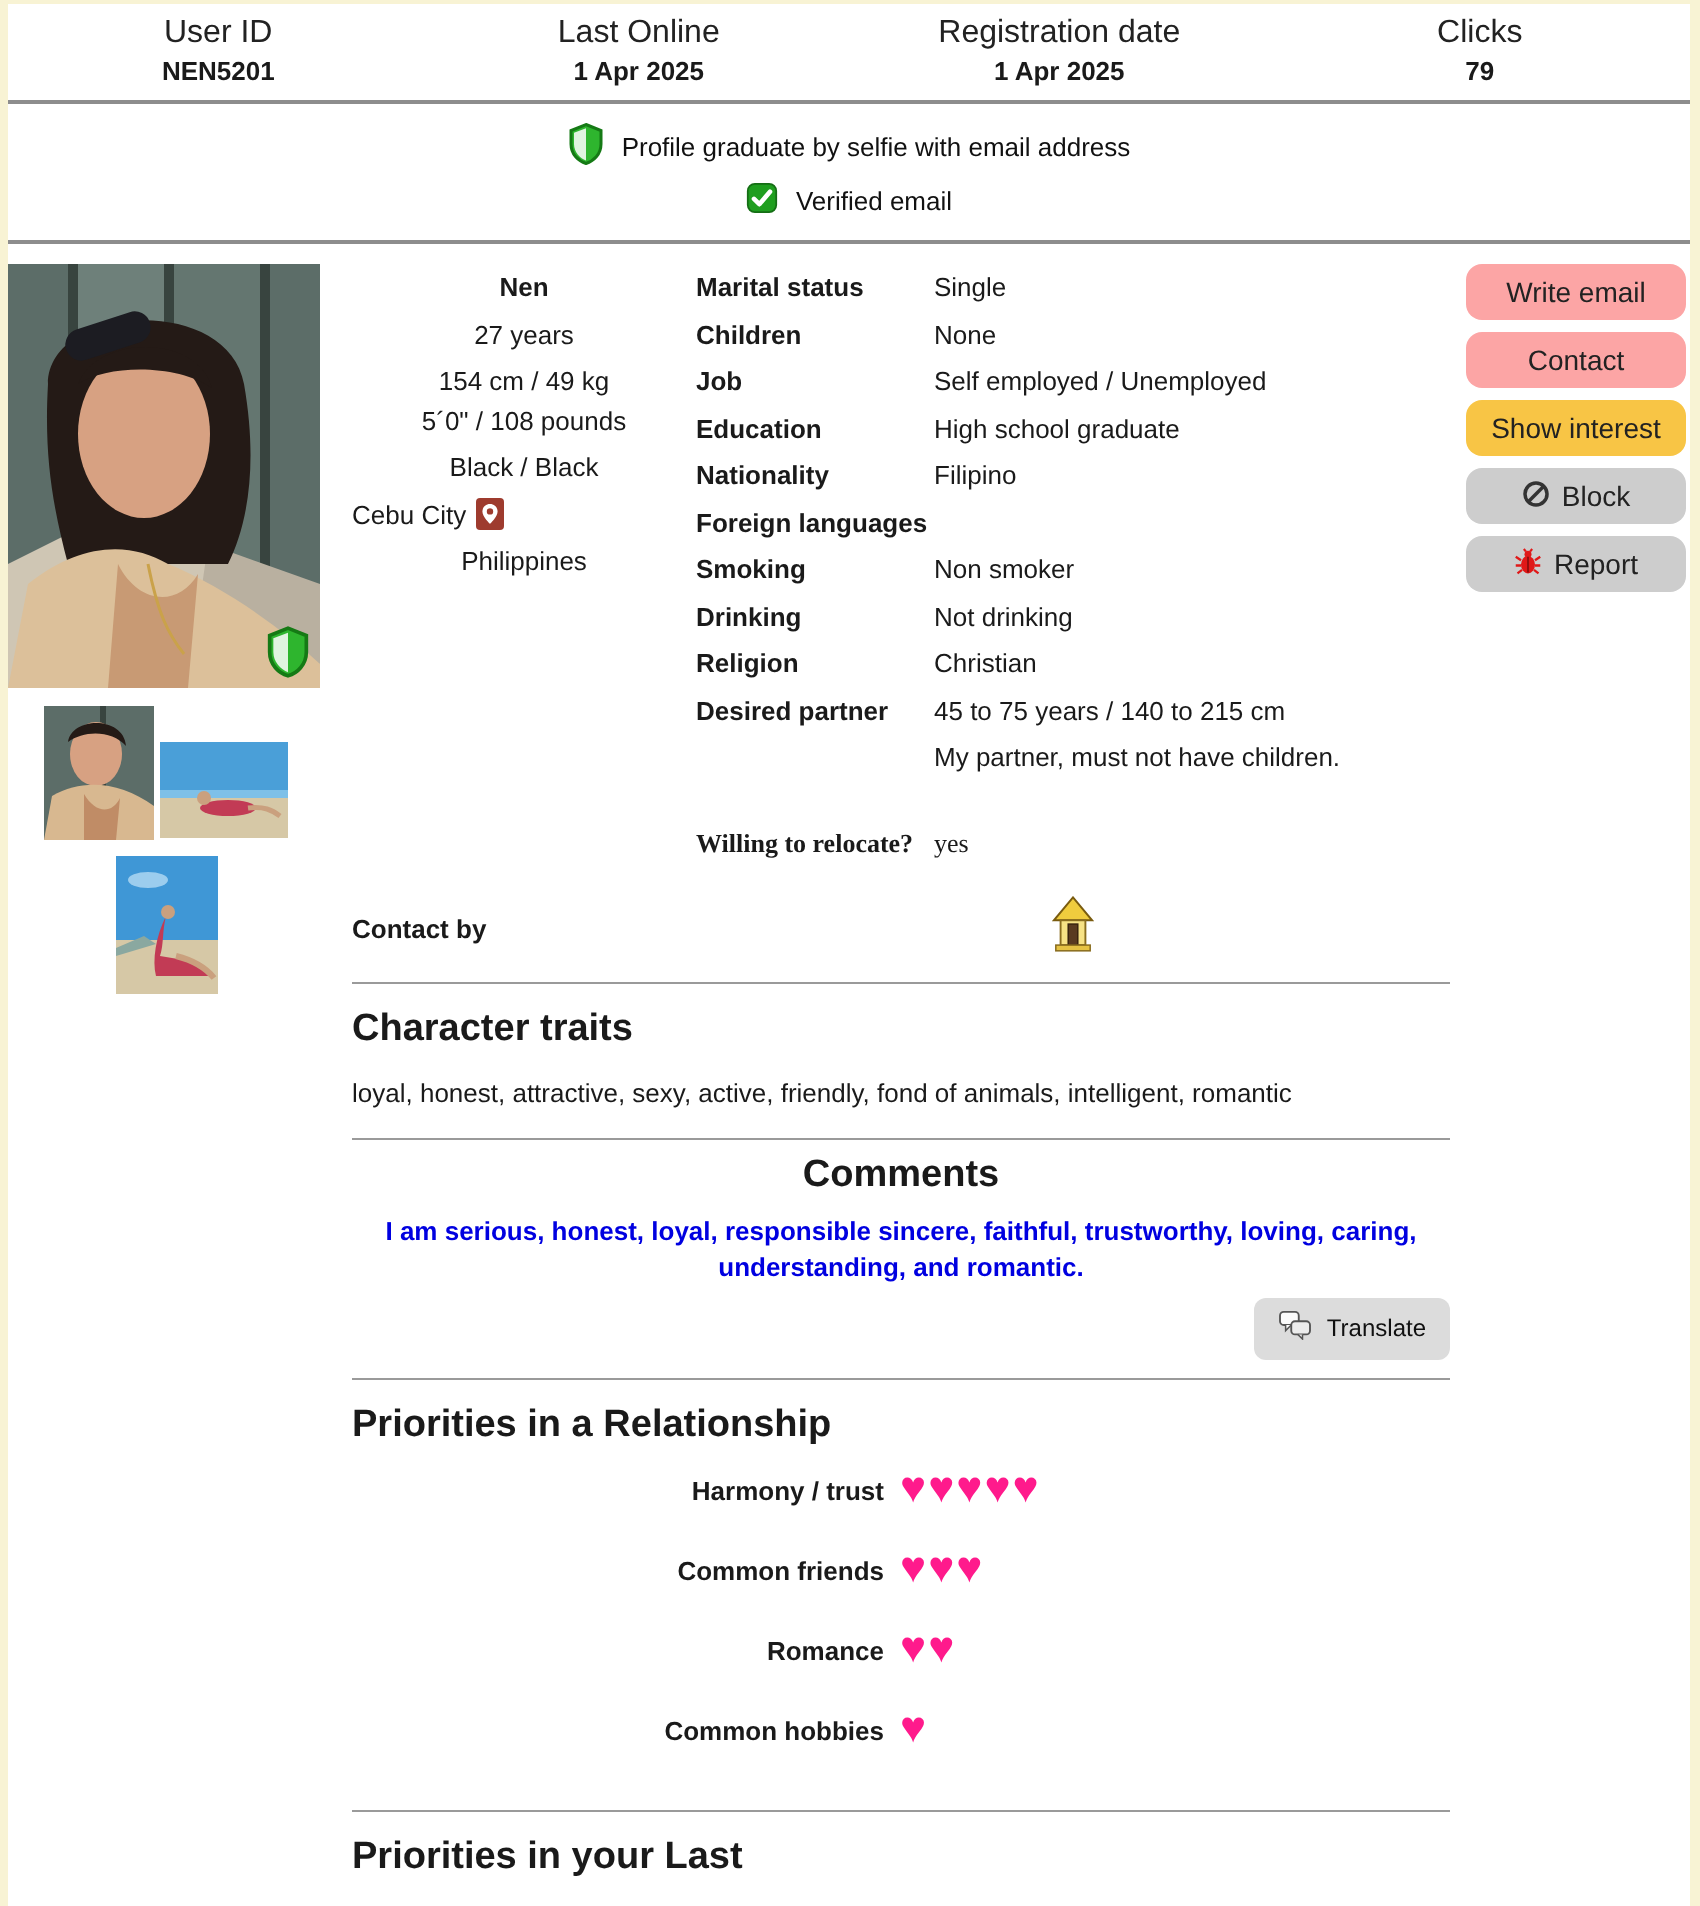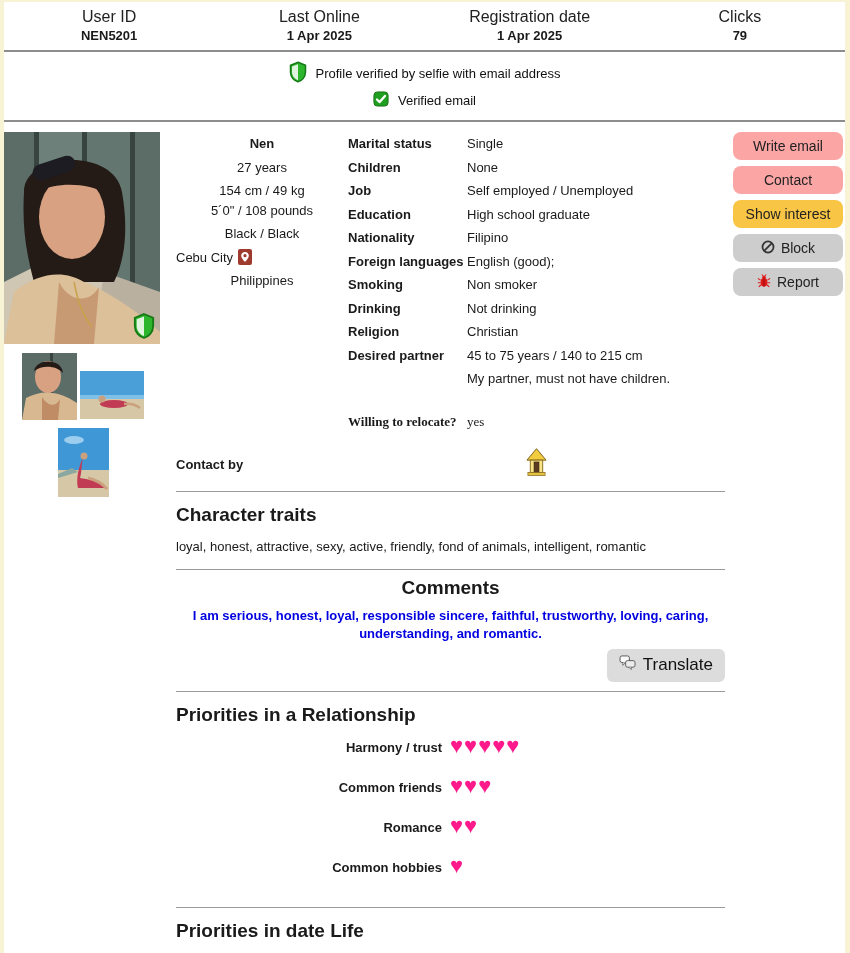--- a/index.html
+++ b/index.html
@@ -79,21 +79,21 @@
   
   .comments { padding: 7px 0 9px; text-align: center; }
   .comments p {
     margin-top: 8px; color: #0000e0; font-weight: bold;
     max-width: 620px; margin-left: auto; margin-right: auto;
     line-height: 18px;
   }
   .translate-wrap { text-align: right; margin-top: 6px; }
   .btn-translate {
     background: #dcdcdc; border: none; border-radius: 6px;
-    padding: 6px 12px 7px; font-size: 17px; color: #111;
+    padding: 6px 12px 7px; font-size: 12px; color: #111;
     font-family: "Liberation Sans", sans-serif; cursor: pointer;
     display: inline-flex; align-items: center; gap: 7px;
   }
   .btn-translate svg { width: 17px; height: 15px; }
   
   .prio { padding: 12px 0 0; }
   .rel-rows { padding: 9px 0 12px; }
   .rel-row { display: flex; align-items: center; margin-bottom: 16px; }
   .rel-label { width: 274px; flex: none; text-align: right; padding-right: 8px; font-weight: bold; }
   .hearts { line-height: 21px; letter-spacing: 1px; white-space: nowrap; }
@@ -142,21 +142,21 @@
   <div class="hr-strong"></div>
 
   <div class="verify">
     <div class="verify-row">
       <span>
         <svg width="18" height="22" viewBox="0 0 24 28">
             <path d="M12 1 L22 5 V14 C22 21 17 25.5 12 27 C7 25.5 2 21 2 14 V5 Z" fill="#2eb52e" stroke="#157a15" stroke-width="2"></path>
             <path d="M12 3.5 L4 6.5 V14 C4 19.5 8 23.5 12 25 Z" fill="#ffffff" opacity="0.85"></path>
           </svg>
       </span>
-      <span class="verify-text">Profile verified by selfie with email address</span>
+      <span class="verify-text">Profile graduate by selfie with email address</span>
     </div>
     <div class="verify-row">
       <span>
         <svg width="16" height="16" viewBox="0 0 18 18">
             <rect x="1" y="1" width="16" height="16" rx="4" fill="#1f9e1f" stroke="#156e15"></rect>
             <path d="M4.5 9.5 L7.5 12.5 L13.5 5.5" stroke="#ffffff" stroke-width="2.6" fill="none" stroke-linecap="round" stroke-linejoin="round"></path>
           </svg>
       </span>
       <span class="verify-text">Verified email</span>
     </div>
@@ -260,21 +260,20 @@
           <div class="attr-row">
             <div class="attr-label">Education</div>
             <div class="attr-value">High school graduate</div>
           </div>
           <div class="attr-row">
             <div class="attr-label">Nationality</div>
             <div class="attr-value">Filipino</div>
           </div>
           <div class="attr-row">
             <div class="attr-label">Foreign languages</div>
-            <div class="attr-value">English (good);</div>
           </div>
           <div class="attr-row">
             <div class="attr-label">Smoking</div>
             <div class="attr-value">Non smoker</div>
           </div>
           <div class="attr-row">
             <div class="attr-label">Drinking</div>
             <div class="attr-value">Not drinking</div>
           </div>
           <div class="attr-row">
@@ -350,21 +349,21 @@
           </div>
           <div class="rel-row">
             <div class="rel-label">Common hobbies</div>
             <div class="hearts"><span class="heart on">♥</span></div>
           </div>
         </div>
       </div>
       <div class="hr"></div>
 
       <div class="prio">
-        <h3>Priorities in date Life</h3>
+        <h3>Priorities in your Last</h3>
         <div class="life-rows">
           <div class="life-row">
             <div class="life-cell">
               <div class="life-label">Sport</div>
               <div class="life-hearts-box hearts"><span class="heart on">♥</span><span class="heart off">♥</span><span class="heart off">♥</span></div>
             </div>
             <div class="life-cell">
               <div class="life-label">Meeting with friends</div>
               <div class="life-hearts-box hearts"><span class="heart on">♥</span><span class="heart off">♥</span><span class="heart off">♥</span></div>
             </div>

